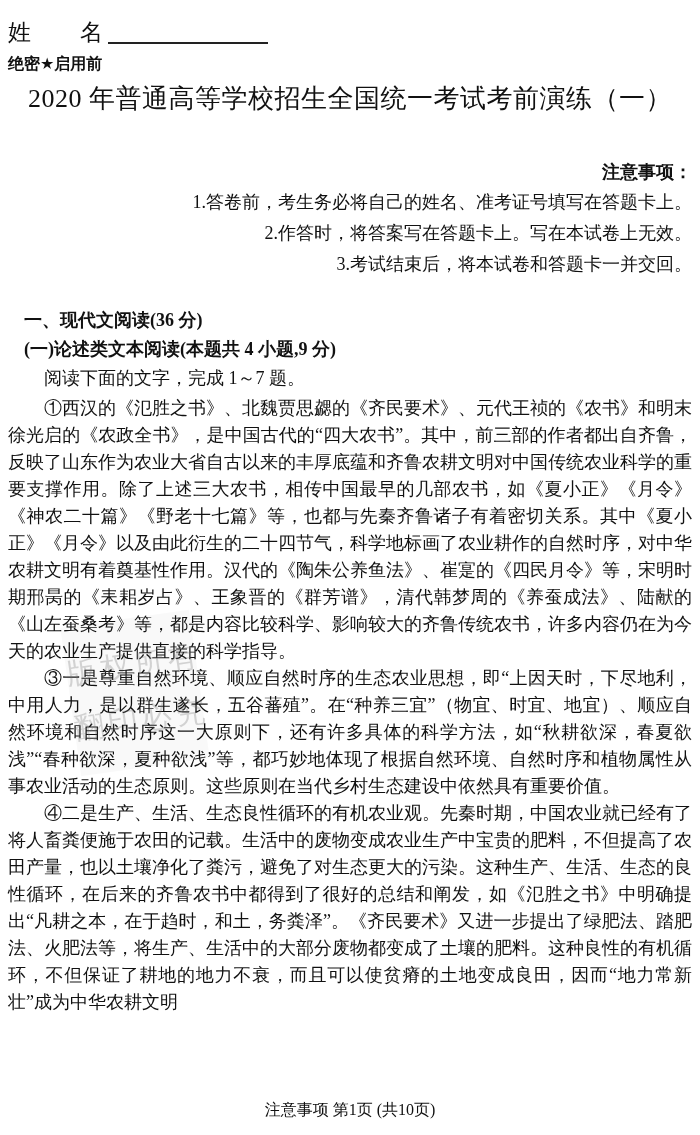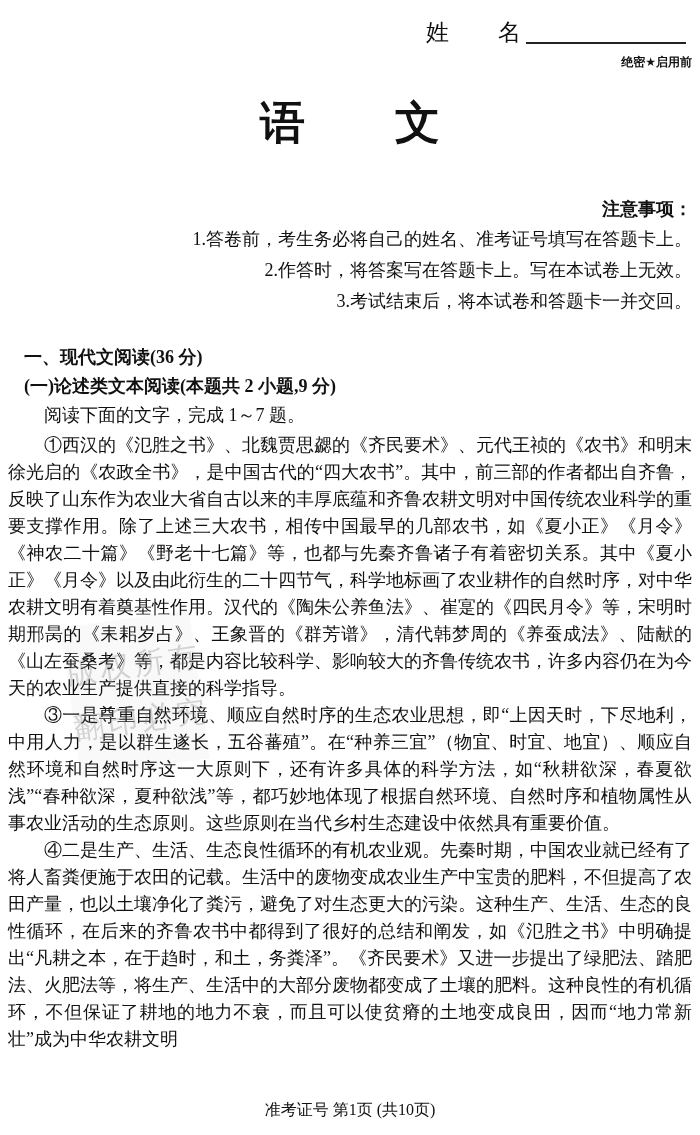--- a/index.html
+++ b/index.html
@@ -9,33 +9,33 @@
     margin:0 auto;
     background:#ffffff;
     color:#111;
     font-family:"Liberation Serif","DejaVu Serif",serif;
     overflow:hidden;
     box-sizing:border-box;
     padding:4px 8px 0 8px;
   }
   
   .student-info{
-    display:flex;flex-direction:column;align-items:flex-end;
+    display:flex;flex-direction:row;align-items:flex-end;
     padding-right:6px;margin-top:2px;
   }
   .info-row{display:flex;align-items:flex-end;height:38px;margin-bottom:4px;}
   .info-label{font-size:23px;letter-spacing:1px;line-height:1;}
   .uline{
     display:inline-block;width:160px;height:26px;
     border-bottom:2px solid #222;margin-left:4px;
   }
   
   .secrecy{
     font-family:"Liberation Sans","DejaVu Sans",sans-serif;
-    font-weight:bold;font-size:12px;margin-top:6px;text-align:right;
+    font-weight:bold;font-size:16px;margin-top:6px;
   }
   .exam-title{
     text-align:center;font-size:26px;letter-spacing:0.5px;
     margin-top:6px;white-space:nowrap;
   }
   .subject-title{
     text-align:center;font-size:45px;font-weight:bold;
     margin-top:22px;
   }
   
@@ -90,37 +90,37 @@
 
   <div class="student-info">
     <div class="info-row">
       <span class="info-label">姓　　名</span>
       <span class="uline"></span>
     </div>
   </div>
 
   <div class="secrecy">绝密★启用前</div>
 
+  <div class="exam-title">2020 年普通高等学校招生全国统一考试考前演练（一）</div>
 
-  <div class="subject-title">语　　文</div>
 
   <div class="notice">
     <div class="notice-title">注意事项：</div>
     <div class="notice-item">1.答卷前，考生务必将自己的姓名、准考证号填写在答题卡上。</div>
     <div class="notice-item">2.作答时，将答案写在答题卡上。写在本试卷上无效。</div>
     <div class="notice-item">3.考试结束后，将本试卷和答题卡一并交回。</div>
   </div>
 
   <div class="sections">
     <div class="sec-heading">一、现代文阅读(36 分)</div>
-    <div class="sec-heading">(一)论述类文本阅读(本题共 2 小题,9 分)</div>
+    <div class="sec-heading">(一)论述类文本阅读(本题共 4 小题,9 分)</div>
     <div class="instruction">阅读下面的文字，完成 1～7 题。</div>
   </div>
 
   <div class="passage">
     <div class="para">①西汉的《氾胜之书》、北魏贾思勰的《齐民要术》、元代王祯的《农书》和明末徐光启的《农政全书》，是中国古代的“四大农书”。其中，前三部的作者都出自齐鲁，反映了山东作为农业大省自古以来的丰厚底蕴和齐鲁农耕文明对中国传统农业科学的重要支撑作用。除了上述三大农书，相传中国最早的几部农书，如《夏小正》《月令》《神农二十篇》《野老十七篇》等，也都与先秦齐鲁诸子有着密切关系。其中《夏小正》《月令》以及由此衍生的二十四节气，科学地标画了农业耕作的自然时序，对中华农耕文明有着奠基性作用。汉代的《陶朱公养鱼法》、崔寔的《四民月令》等，宋明时期邢昺的《耒耜岁占》、王象晋的《群芳谱》，清代韩梦周的《养蚕成法》、陆献的《山左蚕桑考》等，都是内容比较科学、影响较大的齐鲁传统农书，许多内容仍在为今天的农业生产提供直接的科学指导。</div>
     <div class="para">③一是尊重自然环境、顺应自然时序的生态农业思想，即“上因天时，下尽地利，中用人力，是以群生遂长，五谷蕃殖”。在“种养三宜”（物宜、时宜、地宜）、顺应自然环境和自然时序这一大原则下，还有许多具体的科学方法，如“秋耕欲深，春夏欲浅”“春种欲深，夏种欲浅”等，都巧妙地体现了根据自然环境、自然时序和植物属性从事农业活动的生态原则。这些原则在当代乡村生态建设中依然具有重要价值。</div>
     <div class="para">④二是生产、生活、生态良性循环的有机农业观。先秦时期，中国农业就已经有了将人畜粪便施于农田的记载。生活中的废物变成农业生产中宝贵的肥料，不但提高了农田产量，也以土壤净化了粪污，避免了对生态更大的污染。这种生产、生活、生态的良性循环，在后来的齐鲁农书中都得到了很好的总结和阐发，如《氾胜之书》中明确提出“凡耕之本，在于趋时，和土，务粪泽”。《齐民要术》又进一步提出了绿肥法、踏肥法、火肥法等，将生产、生活中的大部分废物都变成了土壤的肥料。这种良性的有机循环，不但保证了耕地的地力不衰，而且可以使贫瘠的土地变成良田，因而“地力常新壮”成为中华农耕文明</div>
   </div>
 
-  <div class="footer">准考证号 第1页 (共10页)</div>
+  <div class="footer">注意事项 第1页 (共10页)</div>
 
 </div>
 
 </body></html>

